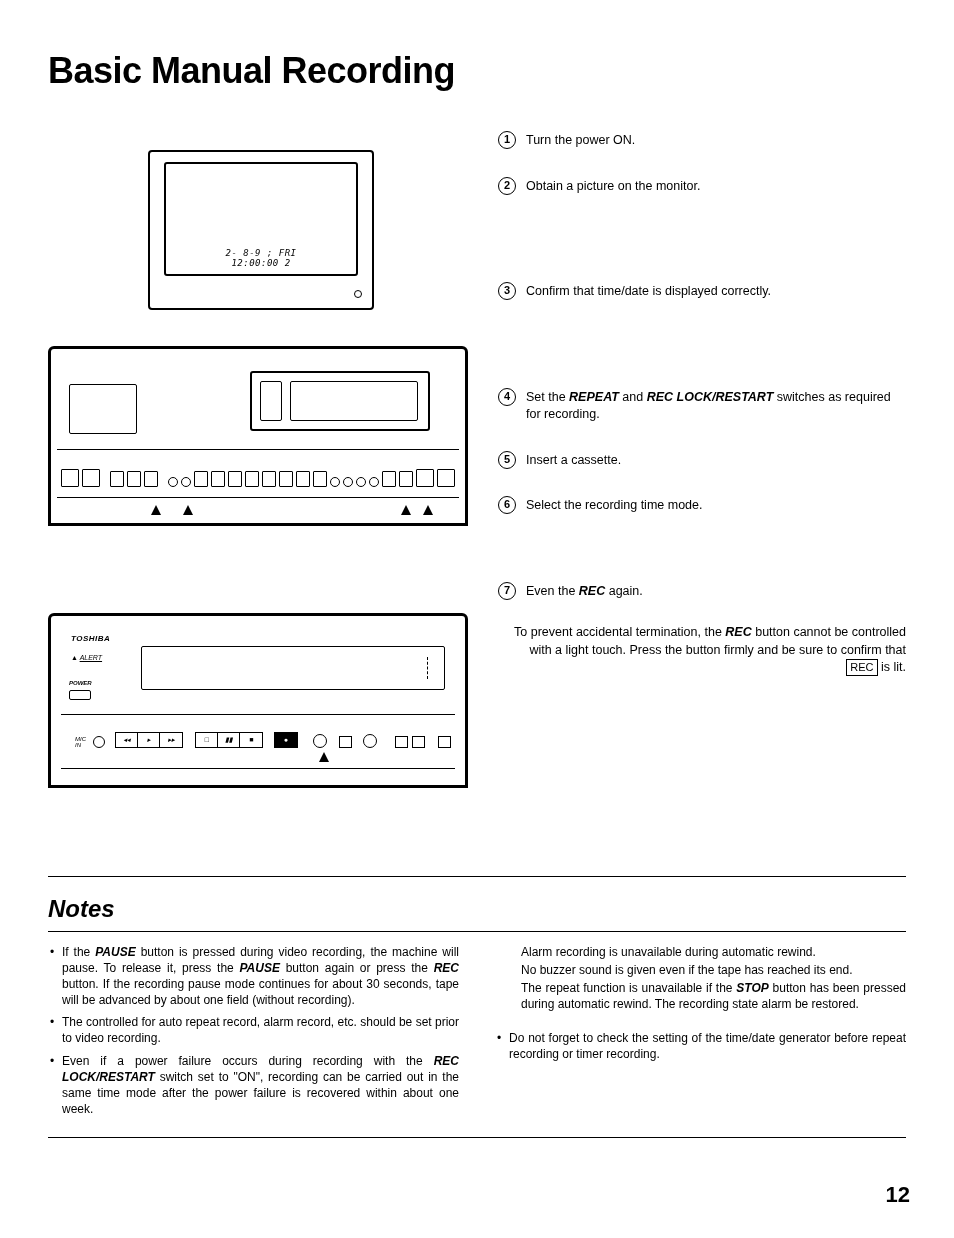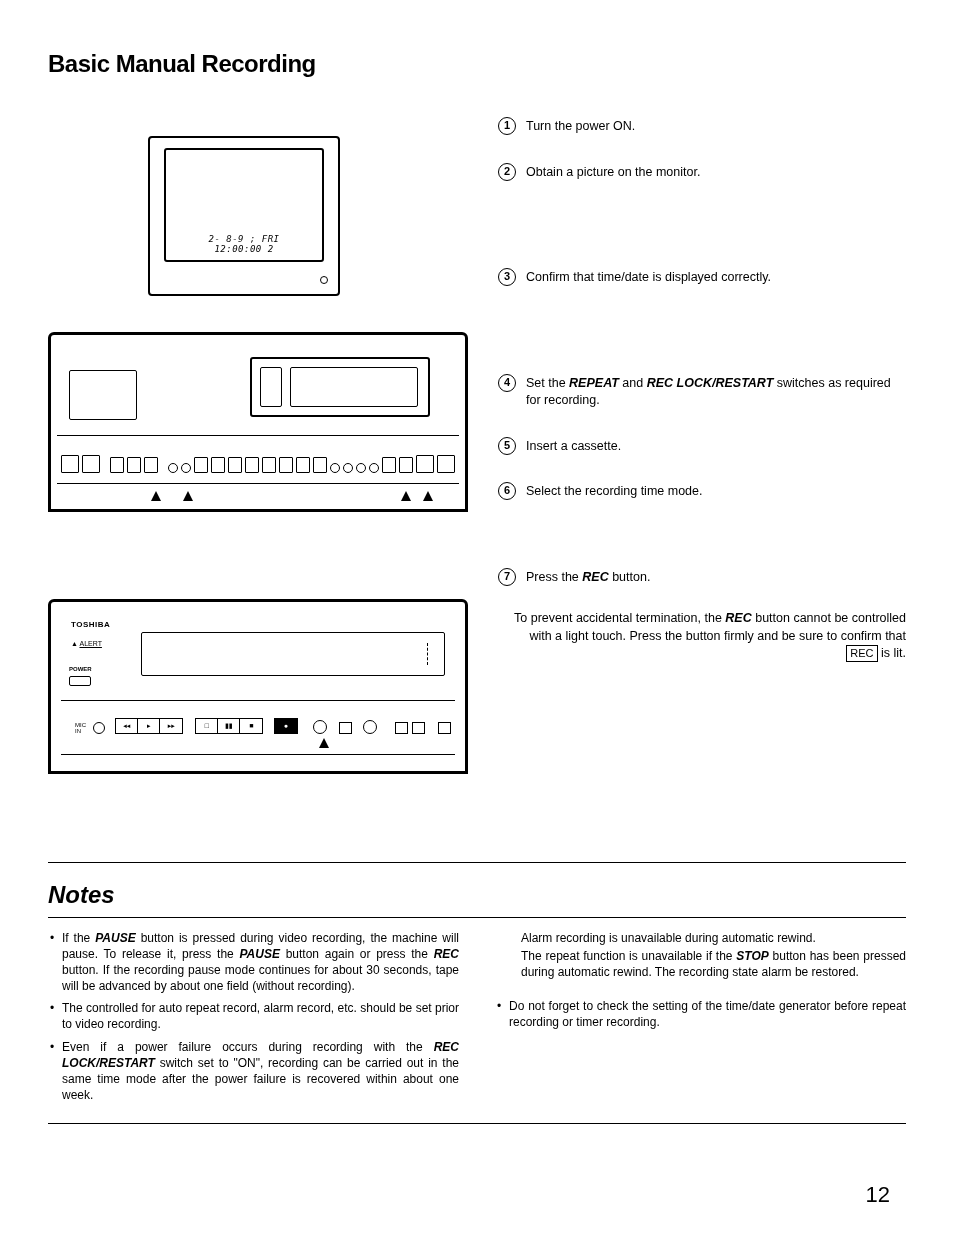--- a/index.html
+++ b/index.html
@@ -6,21 +6,21 @@
   body {
     width: 954px;
     height: 1238px;
     background: #fff;
     font-family: Arial, Helvetica, sans-serif;
     color: #000;
     padding: 50px 48px 30px 48px;
     position: relative;
   }
   .title {
-    font-size: 24px;
+    font-size: 36px;
     font-weight: 900;
     margin-bottom: 40px;
     letter-spacing: -0.5px;
   }
   .content-row {
     display: flex;
     gap: 30px;
     margin-bottom: 40px;
   }
   .left-col { width: 420px; flex-shrink: 0; }
@@ -46,21 +46,21 @@
   .step-text { flex: 1; }
   .bi { font-weight: bold; font-style: italic; }
   .rec-box {
     display: inline-block;
     border: 1px solid #000;
     padding: 0 3px;
     font-size: 11px;
     vertical-align: baseline;
   }
   .monitor {
-    width: 192px; height: 160px;
+    width: 226px; height: 160px;
     border: 2px solid #000;
     border-radius: 4px;
     margin: 18px 0 0 100px;
     position: relative;
     background: #fff;
   }
   .monitor .screen {
     position: absolute;
     left: 14px; right: 14px; top: 10px; bottom: 32px;
     border: 2px solid #000;
@@ -81,20 +81,21 @@
     width: 8px; height: 8px;
     border: 1px solid #000;
     border-radius: 50%;
   }
   .vcr {
     border: 3px solid #000;
     border-radius: 6px 6px 0 0;
     background: #fff;
     position: relative;
     overflow: hidden;
+    font-style: italic;
   }
   .vcr1 { height: 180px; margin-top: 36px; }
   .vcr2 { height: 175px; margin-top: 30px; }
   .vcr .slot {
     position: absolute;
     border: 2px solid #000;
     border-radius: 3px;
     background: #fff;
   }
   .vcr1 .slot { left: 48%; width: 180px; top: 22px; height: 60px; }
@@ -239,23 +240,23 @@
   .notes-cols li::before {
     content: '•';
     position: absolute;
     left: 2px;
     top: 0;
   }
   .notes-cols .sub { padding-left: 26px; margin-bottom: 2px; text-align: justify; }
   .page-num {
     position: absolute;
     bottom: 30px;
-    right: 64px;
+    right: 44px;
     font-size: 22px;
-    font-weight: 400;
+    font-weight: 700;
   }
   .spacer-md { height: 60px; }
 </style>
 </head>
 <body>
 
 <h1 class="title">Basic Manual Recording</h1>
 
 <div class="content-row">
   <div class="left-col">
@@ -382,21 +383,21 @@
         <div class="sq"></div>
       </div>
       <div class="arrow-up"></div>
       <div class="bottom-line"></div>
     </div>
   </div>
   <div class="right-col">
     <div class="step" style="margin-bottom:8px">
       <span class="numcircle">7</span>
       <span class="step-text">
-        <span>Press the </span><span class="bi">REC</span><span> button.</span>
+        <span>Even the </span><span class="bi">REC</span><span> again.</span>
       </span>
     </div>
     <div class="rec-warning">
       <span>To prevent accidental termination, the </span><span class="bi">REC</span><span> button cannot be controlled with a light touch. Press the button firmly and be sure to confirm that </span><span class="rec-box">REC</span><span> is lit.</span>
     </div>
   </div>
 </div>
 
 <div style="height:40px"></div>
 <hr class="thick">
@@ -410,20 +411,21 @@
         <span>If the </span><span class="bi">PAUSE</span><span> button is pressed during video recording, the machine will pause. To release it, press the </span><span class="bi">PAUSE</span><span> button again or press the </span><span class="bi">REC</span><span> button. If the recording pause mode continues for about 30 seconds, tape will be advanced by about one field (without recording).</span>
       </li>
       <li>The controlled for auto repeat record, alarm record, etc. should be set prior to video recording.</li>
       <li>
         <span>Even if a power failure occurs during recording with the </span><span class="bi">REC LOCK/RESTART</span><span> switch set to "ON", recording can be carried out in the same time mode after the power failure is recovered within about one week.</span>
       </li>
     </ul>
   </div>
   <div>
     <div class="sub">Alarm recording is unavailable during automatic rewind.</div>
+    <div class="sub">No buzzer sound is given even if the tape has reached its end.</div>
     <div class="sub">
       <span>The repeat function is unavailable if the </span><span class="bi">STOP</span><span> button has been pressed during automatic rewind. The recording state alarm be restored.</span>
     </div>
     <ul style="margin-top:18px">
       <li>Do not forget to check the setting of the time/date generator before repeat recording or timer recording.</li>
     </ul>
   </div>
 </div>
 
 <hr class="thick" style="margin-top:14px">

